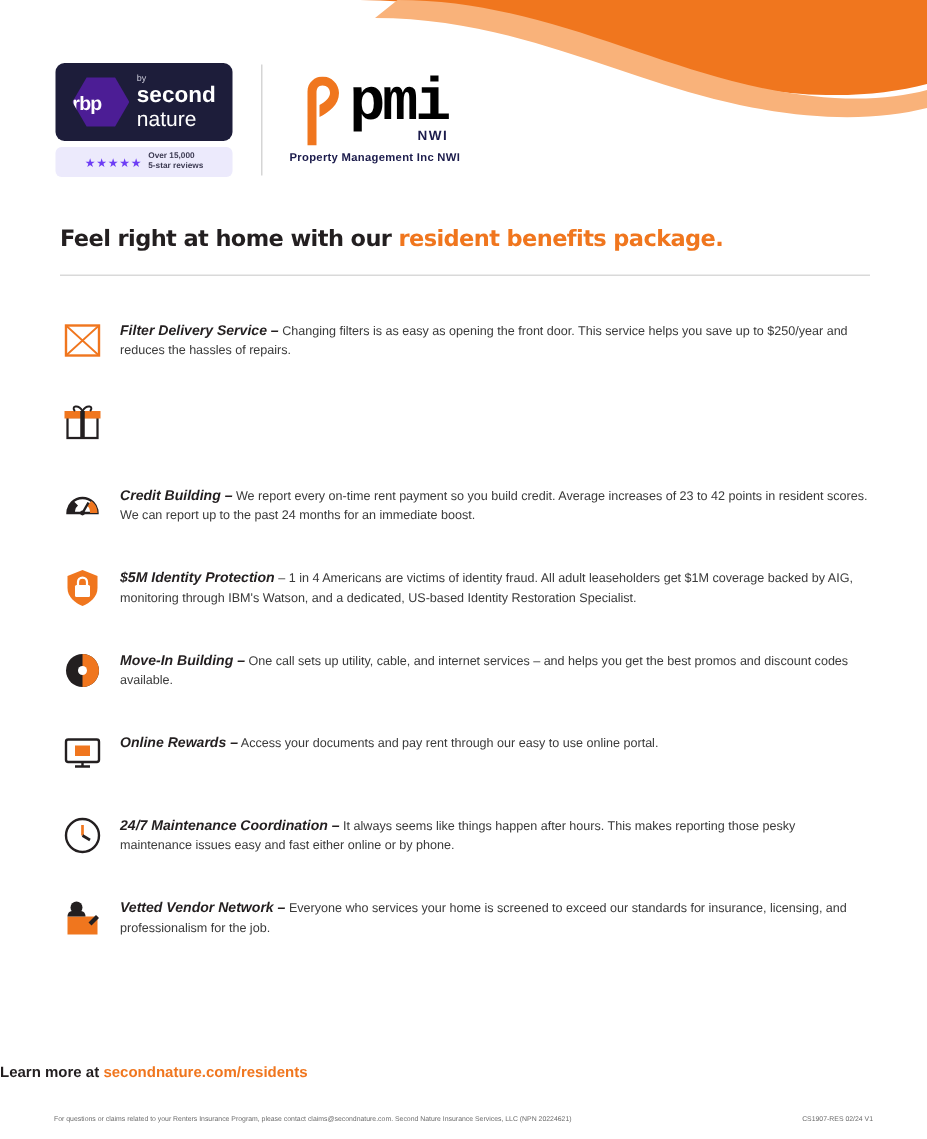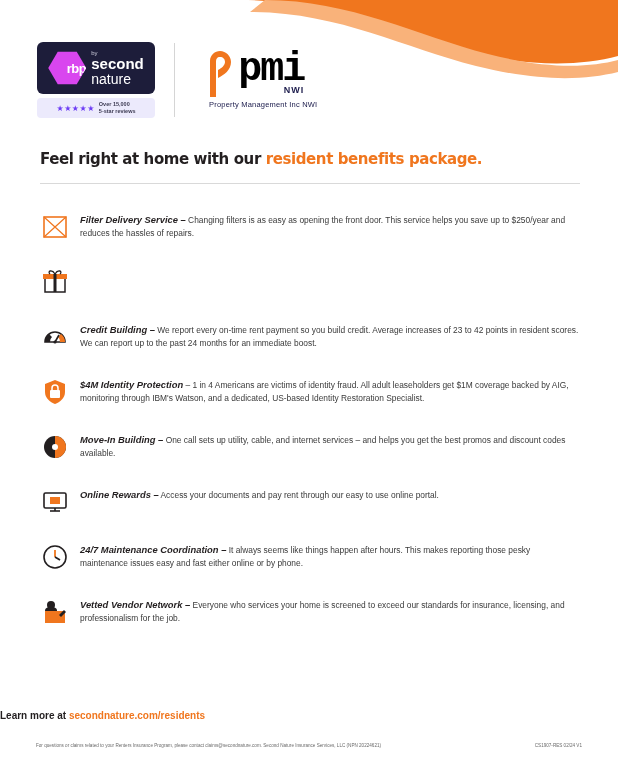--- a/index.html
+++ b/index.html
@@ -54,27 +54,27 @@
     background: #1d1d3a;
     border-radius: 6px;
     display: flex;
     align-items: center;
     justify-content: center;
     position: relative;
   }
   .rbp-hex {
     width: 38px;
     height: 34px;
-    background: #d946ef;
+    background: #4c1d95;
     position: relative;
     margin-right: 5px;
     clip-path: polygon(25% 2%, 75% 2%, 100% 50%, 75% 98%, 25% 98%, 0% 50%);
     display: flex;
     align-items: center;
-    justify-content: flex-end;
+    justify-content: flex-start;
   }
   .rbp-hex span {
     color: #fff;
     font-size: 13px;
     font-weight: bold;
     letter-spacing: -0.5px;
   }
   .rbp-sn {
     color: #fff;
     line-height: 1.05;
@@ -152,24 +152,23 @@
     text-align: right;
     width: 100%;
     letter-spacing: 1px;
     margin-top: -4px;
     padding-right: 2px;
     font-weight: bold;
   }
   .pmi-tag {
     font-size: 7.5px;
     color: #1b1b4b;
-    font-weight: normal;
+    font-weight: bold;
     letter-spacing: 0.2px;
     margin-top: 3px;
-    margin-left: 16px;
   }
 
   
   .headline {
     position: absolute;
     top: 150px;
     left: 40px;
     width: 540px;
     font-size: 15px;
     font-weight: bold;
@@ -355,21 +354,21 @@
 
     <div class="benefit">
       <div class="b-icon">
         <svg width="26" height="26" viewBox="0 0 26 26">
             <path d="M13 1 L23 5 V13 C23 19 18 23 13 25 C8 23 3 19 3 13 V5 Z" fill="#f0761e"></path>
             <rect x="8" y="11" width="10" height="8" rx="1" fill="#fff"></rect>
             <path d="M10 11 V9 A3 3 0 0 1 16 9 V11" fill="none" stroke="#fff" stroke-width="1.5"></path>
           </svg>
       </div>
       <div class="b-text">
-        <span class="b-title">$4M Identity Protection</span><span> – 1 in 4 Americans are victims of identity fraud. All adult leaseholders get $1M coverage backed by AIG, monitoring through IBM's Watson, and a dedicated, US-based Identity Restoration Specialist.</span>
+        <span class="b-title">$5M Identity Protection</span><span> – 1 in 4 Americans are victims of identity fraud. All adult leaseholders get $1M coverage backed by AIG, monitoring through IBM's Watson, and a dedicated, US-based Identity Restoration Specialist.</span>
       </div>
     </div>
 
     <div class="benefit">
       <div class="b-icon">
         <svg width="26" height="26" viewBox="0 0 26 26">
             <circle cx="13" cy="13" r="11" fill="#231f20"></circle>
             <path d="M13 2 A11 11 0 0 1 13 24 Z" fill="#f0761e"></path>
             <circle cx="13" cy="13" r="3" fill="#fff"></circle>
           </svg>

